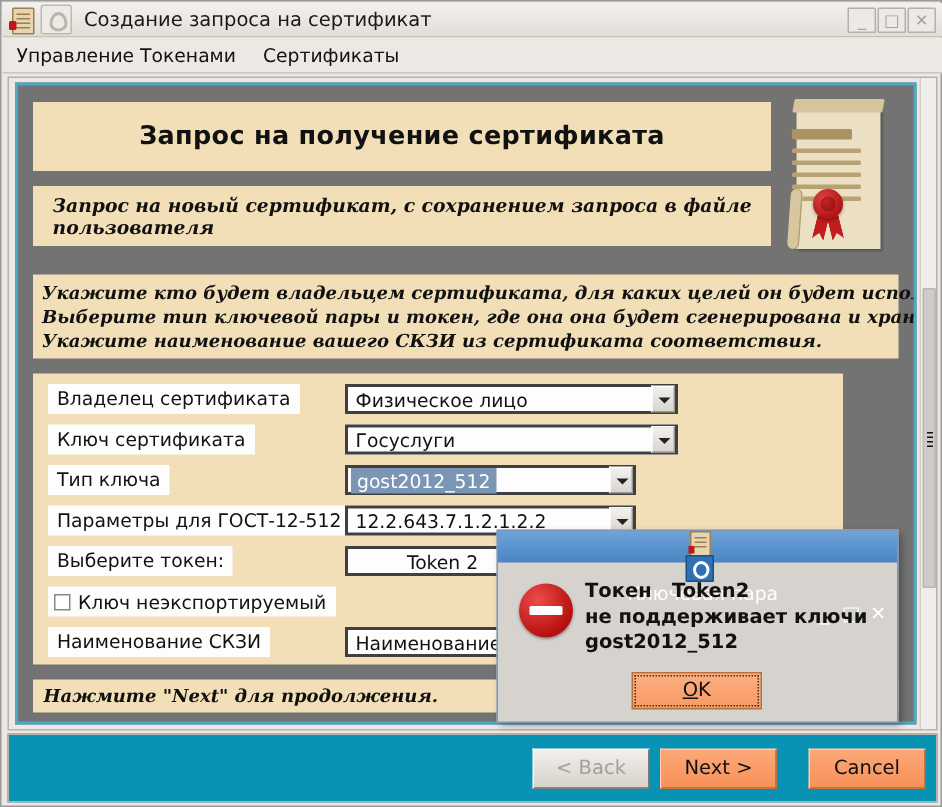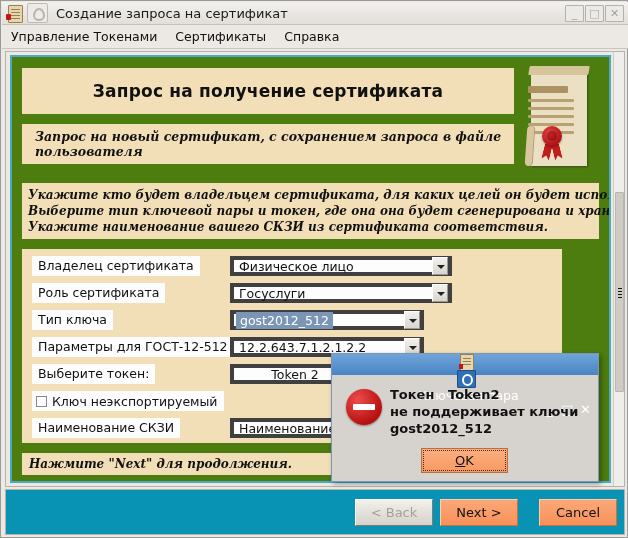--- a/index.html
+++ b/index.html
@@ -87,21 +87,21 @@
     position:absolute;left:1px;top:1px;width:9px;height:200px;
     background:#cfcbc5;border:1px solid #bab6b0;box-sizing:border-box;border-radius:1px;
   }
   .scroll-grip{
     position:absolute;left:2px;top:95px;width:4px;height:1px;background:#111;
     box-shadow:0 3px 0 #111,0 6px 0 #111,0 9px 0 #111;
   }
 
   .wiz{
     position:absolute;left:4px;top:3px;right:13px;bottom:3px;
-    background:#4d7c0f;
+    background:#737373;
     border:2px solid #4aa9c4;
     box-sizing:border-box;
     overflow:hidden;
   }
 
   
   .hdr{
     position:absolute;left:8px;top:7px;right:8px;height:110px;
   }
   .hdr-title{
@@ -182,21 +182,21 @@
   }
   .row{
     position:relative;height:23px;margin-bottom:4px;
   }
   .lbl{
     position:absolute;left:4px;top:0;height:20px;line-height:20px;
     background:#fdfdfd;padding:0 6px;font-size:12.5px;color:#111;white-space:nowrap;
   }
   .field{
     position:absolute;left:202px;top:0;height:20px;box-sizing:border-box;
-    background:#fdfdfd;border:4px solid #404040;
+    background:#fdfdfd;border:2px solid #404040;
     display:flex;align-items:center;
   }
   .field .val{
     font-size:12.5px;color:#111;padding-left:5px;white-space:nowrap;overflow:hidden;
   }
   .field .val.sel{
     background:#7a96b4;color:#fff;padding:1px 4px;margin-left:2px;
   }
   .field .val.center{flex:1;text-align:center;padding-left:0;}
   .arrow{
@@ -342,21 +342,20 @@
           </div>
         <div class="tb-btn">
             <span>✕</span>
           </div>
       </div>
     </div>
 
     <div class="menubar">
       <div class="menu-item">Управление Токенами</div>
       <div class="menu-item">Сертификаты</div>
-      <div class="menu-item">Справка</div>
     </div>
 
     <div class="content-outer">
 
       <div class="wiz">
 
         <div class="hdr">
           <div class="hdr-title">
             <span>Запрос на получение сертификата</span>
           </div>
@@ -389,21 +388,21 @@
 
           <div class="row">
             <div class="lbl">Владелец сертификата</div>
             <div class="field" style="width:222px;">
               <div class="val">Физическое лицо</div>
               <div class="arrow"></div>
             </div>
           </div>
 
           <div class="row">
-            <div class="lbl">Роль сертификата</div>
+            <div class="lbl">Ключ сертификата</div>
             <div class="field" style="width:222px;">
               <div class="val">Госуслуги</div>
               <div class="arrow"></div>
             </div>
           </div>
 
           <div class="row">
             <div class="lbl">Тип ключа</div>
             <div class="field" style="width:194px;">
               <div class="val sel">gost2012_512</div>

